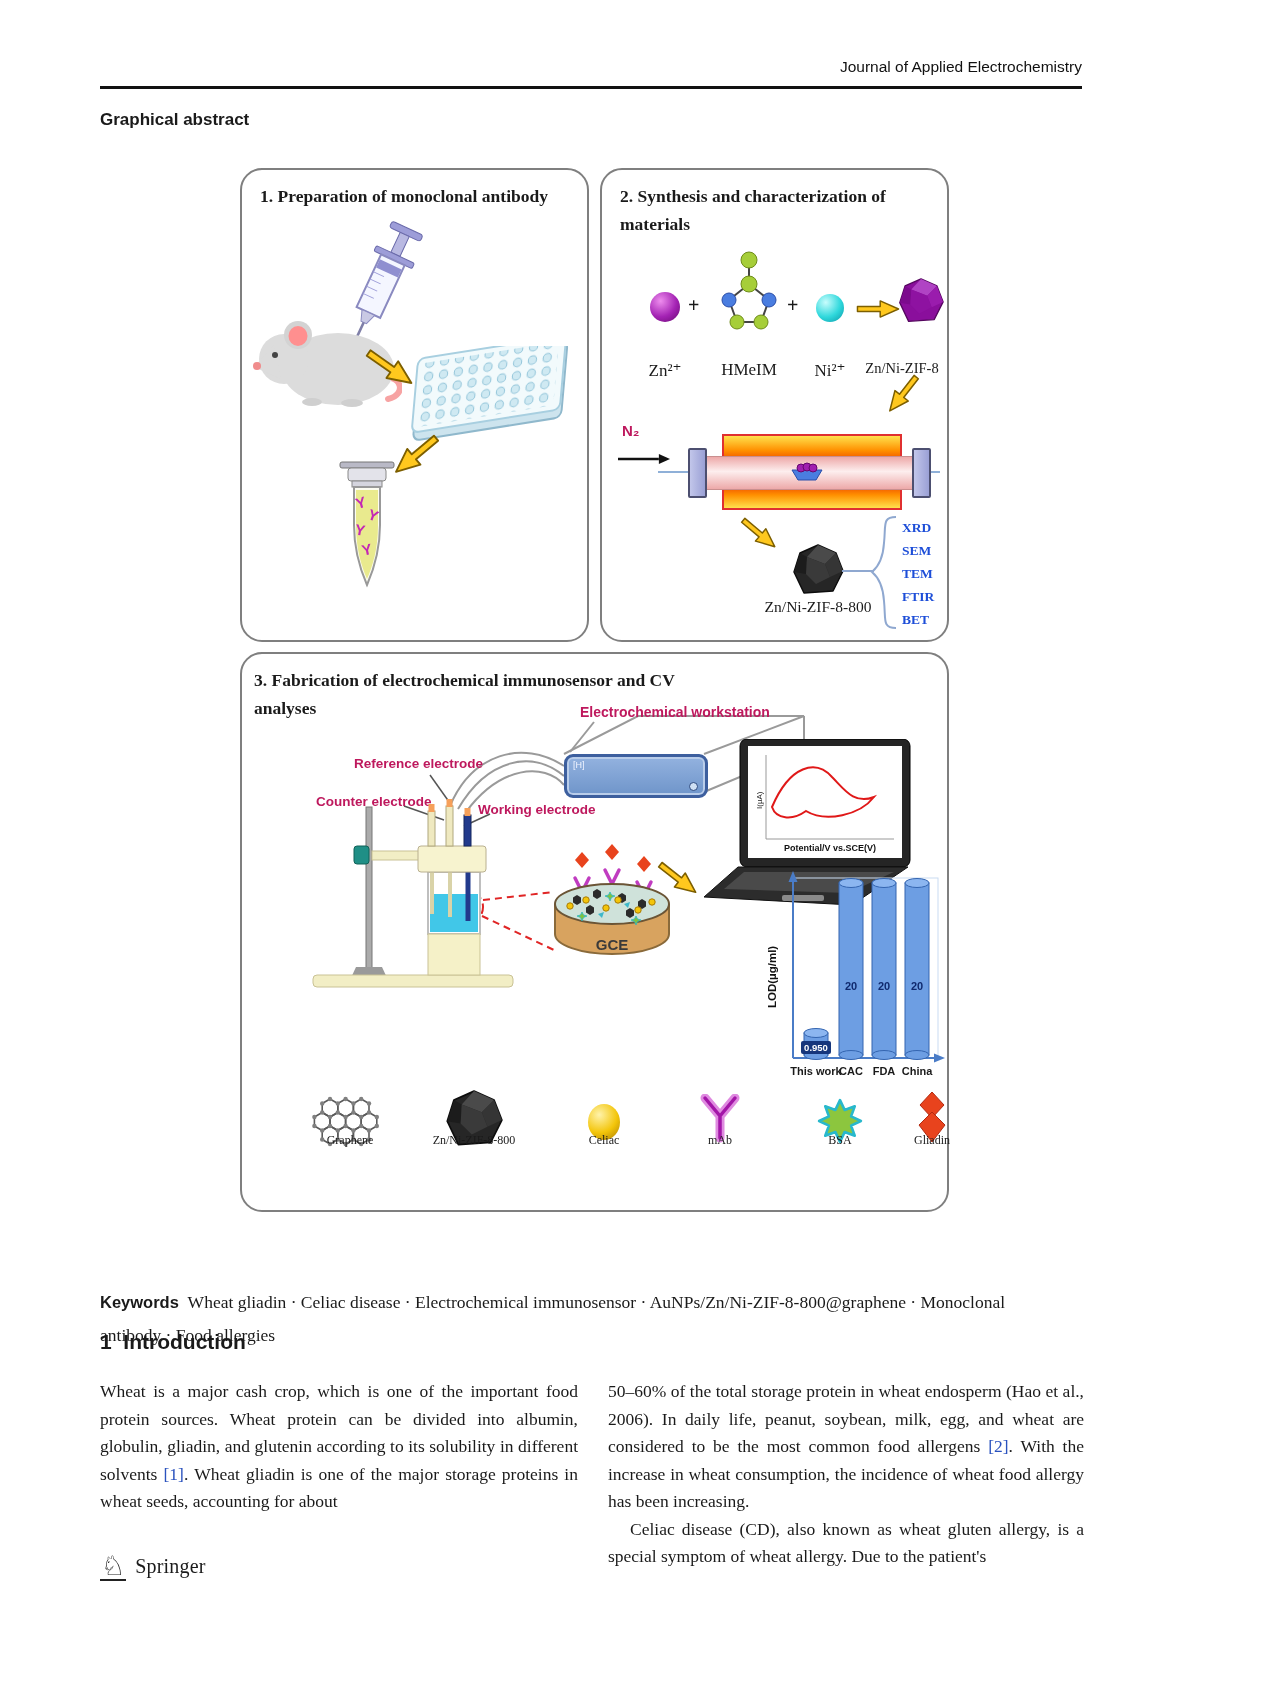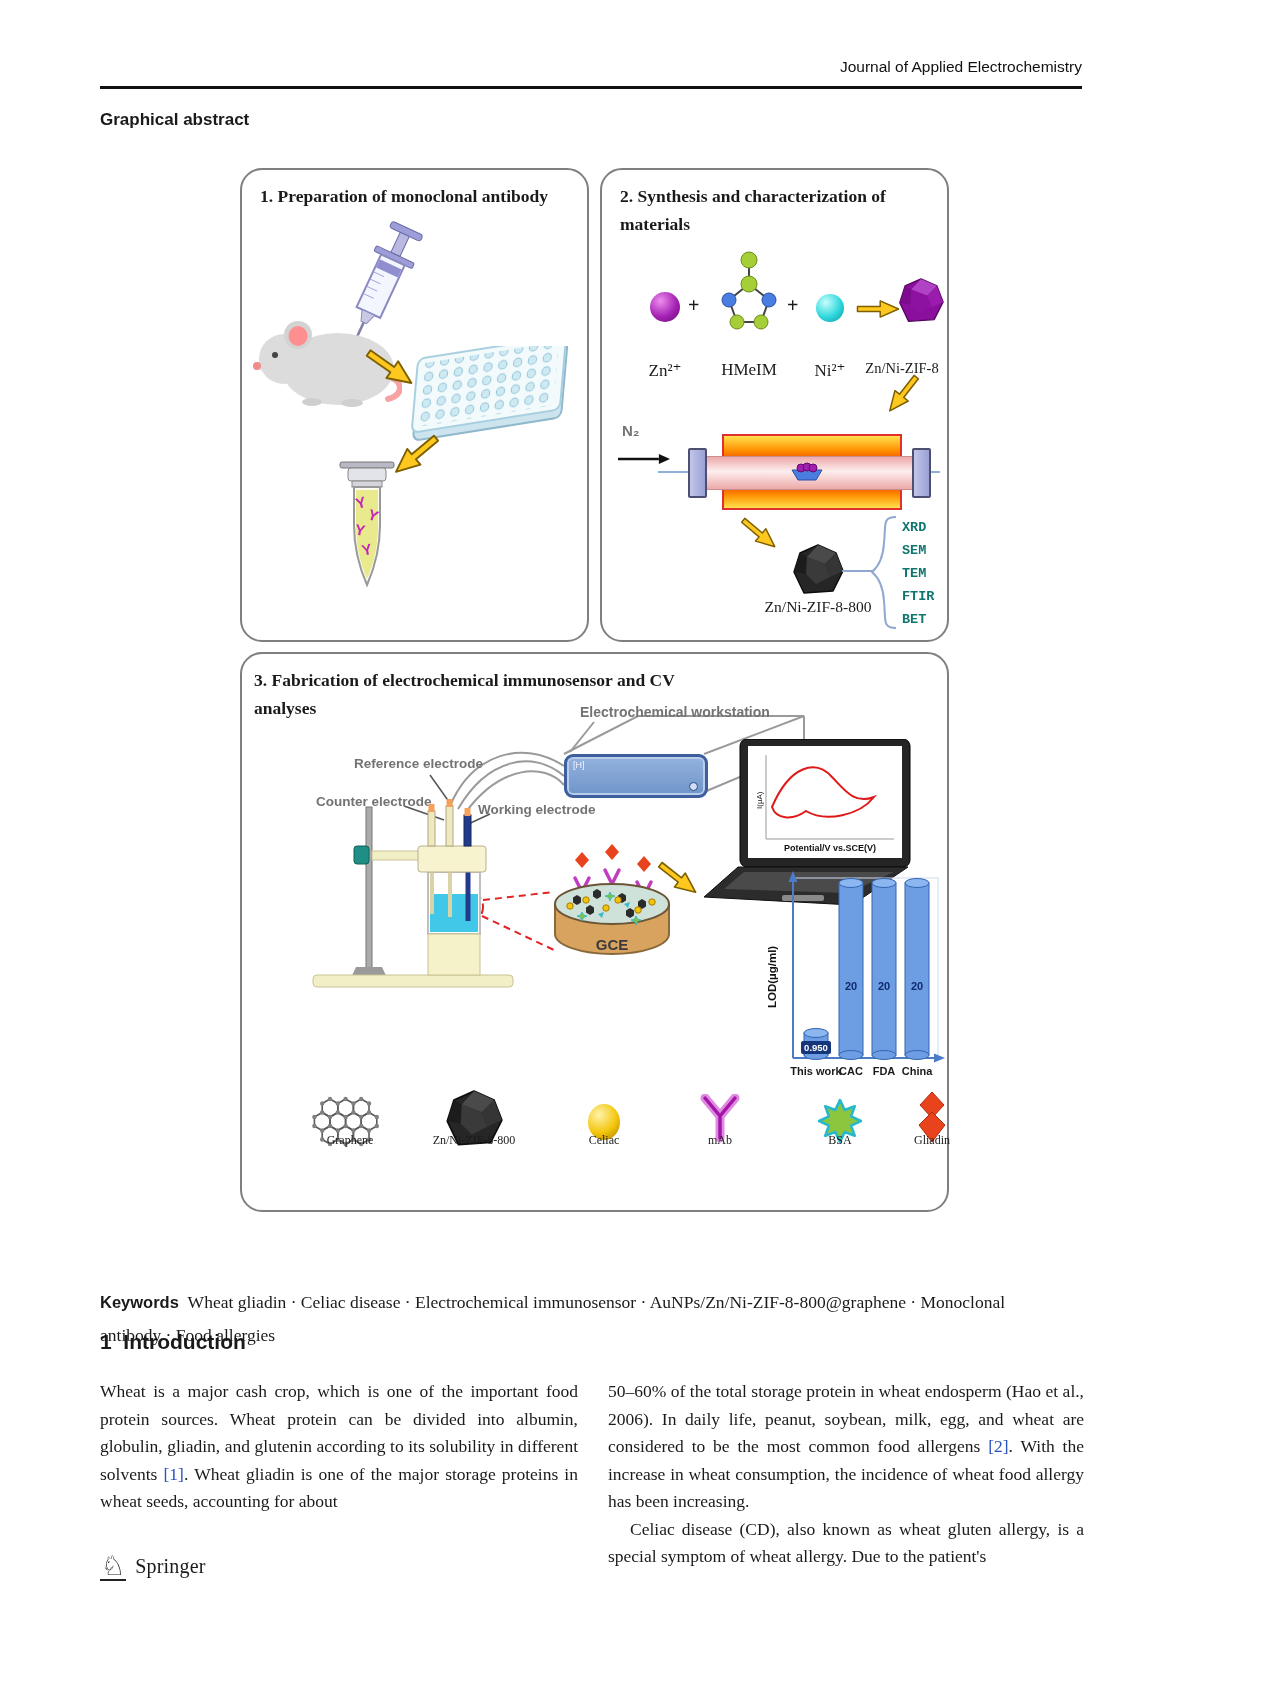--- a/index.html
+++ b/index.html
@@ -6,31 +6,31 @@
   .page{position:relative;width:1267px;height:1683px;background:#ffffff;margin:0 auto;
         font-family:"Liberation Serif","DejaVu Serif",serif;color:#1a1a1a;overflow:hidden;}
   .abs{position:absolute;}
   .sans{font-family:"Liberation Sans","DejaVu Sans",sans-serif;}
   .journal{top:58px;right:185px;font-size:15.5px;color:#111;}
   .rule{top:86px;left:100px;width:982px;height:2.5px;background:#111;}
   .ga-head{top:110px;left:100px;font-size:17px;font-weight:bold;}
   .panel{position:absolute;border:2px solid #7f7f7f;border-radius:22px;background:#fff;}
   .p-title{position:absolute;font-size:17.5px;font-weight:bold;line-height:28px;}
   .dlabel{position:absolute;font-family:"Liberation Sans","DejaVu Sans",sans-serif;
-          font-weight:bold;font-size:13.5px;color:#737373;white-space:nowrap;}
+          font-weight:bold;font-size:13.5px;color:#be185d;white-space:nowrap;}
   .mat-label{position:absolute;font-size:17px;text-align:center;white-space:nowrap;transform:translateX(-50%);}
   .sphere{position:absolute;border-radius:50%;}
   .sp-purple{background:radial-gradient(circle at 35% 30%,#ee8dee,#a423b4 55%,#66086f);}
   .sp-cyan{background:radial-gradient(circle at 35% 30%,#c8fdfd,#2fd8dc 55%,#0a96a6);}
   .sp-gold{background:radial-gradient(circle at 35% 30%,#fff3ab,#f3c50a 55%,#a97b06);}
   .plus{position:absolute;font-size:20px;font-weight:bold;font-family:"Liberation Serif",serif;}
   .barrow{position:absolute;}
   .barrow polygon{fill:#ffc81e;stroke:#7d5f00;stroke-width:2;stroke-linejoin:round;}
-  .methods div{font-family:Liberation Mono, monospace;font-weight:bold;
-               font-size:13.5px;line-height:23px;color:#0f766e;}
+  .methods div{font-family:Liberation Serif, serif;font-weight:bold;
+               font-size:13.5px;line-height:23px;color:#1d4ed8;}
   .flange{position:absolute;width:15px;height:46px;background:linear-gradient(90deg,#c2c6ea,#9aa0d5);
           border:2px solid #4c4f70;border-radius:2px;}
   .ftube{position:absolute;background:linear-gradient(180deg,#eda9a9,#fdeeee 45%,#eda9a9);
          border:1px solid #c98f8f;border-radius:3px;}
   .fbox{position:absolute;border:2.5px solid #e03030;
         background:linear-gradient(180deg,#ffe14d,#ff9000 20%,#e21500 46%,#e21500 58%,#ff9000 82%,#ffe14d);}
   .wsbox{position:absolute;background:linear-gradient(180deg,#93b2df,#6f95ca);
          border:3px solid #3d5f9e;border-radius:9px;box-shadow:inset 0 0 0 2px #b9cdea;}
   .wsbox .disp{position:absolute;top:3px;left:6px;color:#f0f4ff;font-size:9px;
                font-family:"Liberation Sans",sans-serif;}

